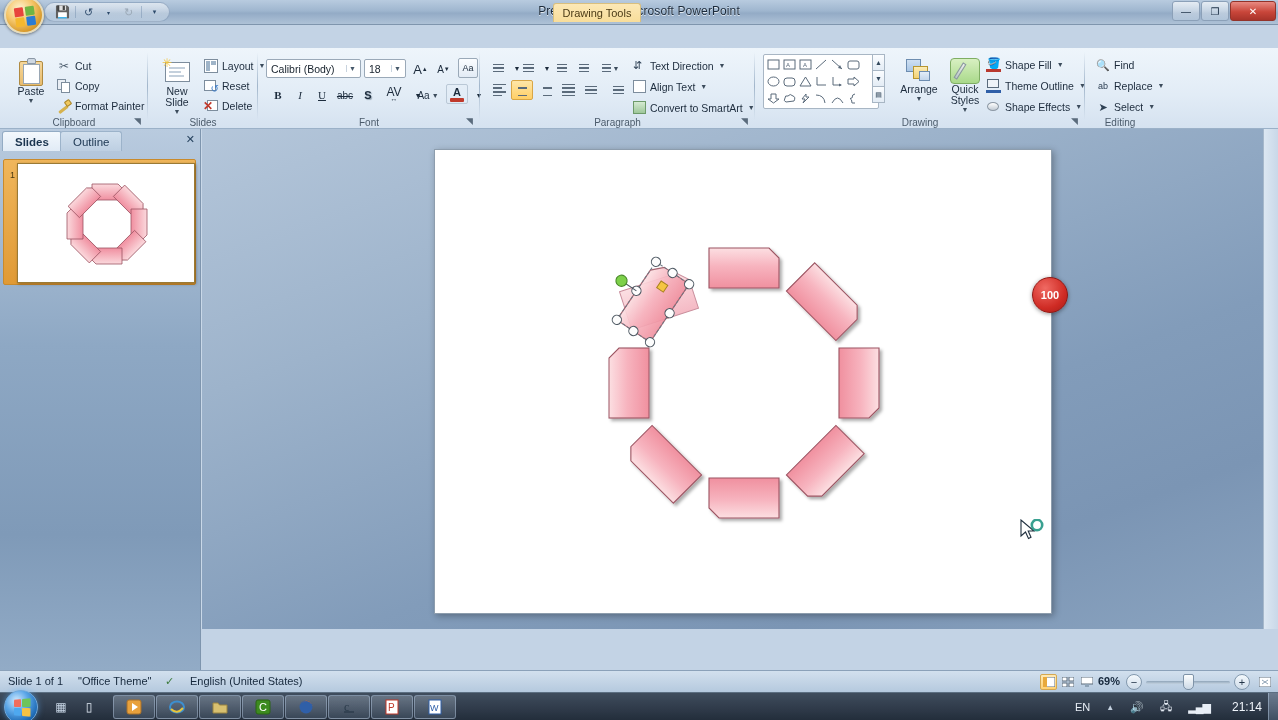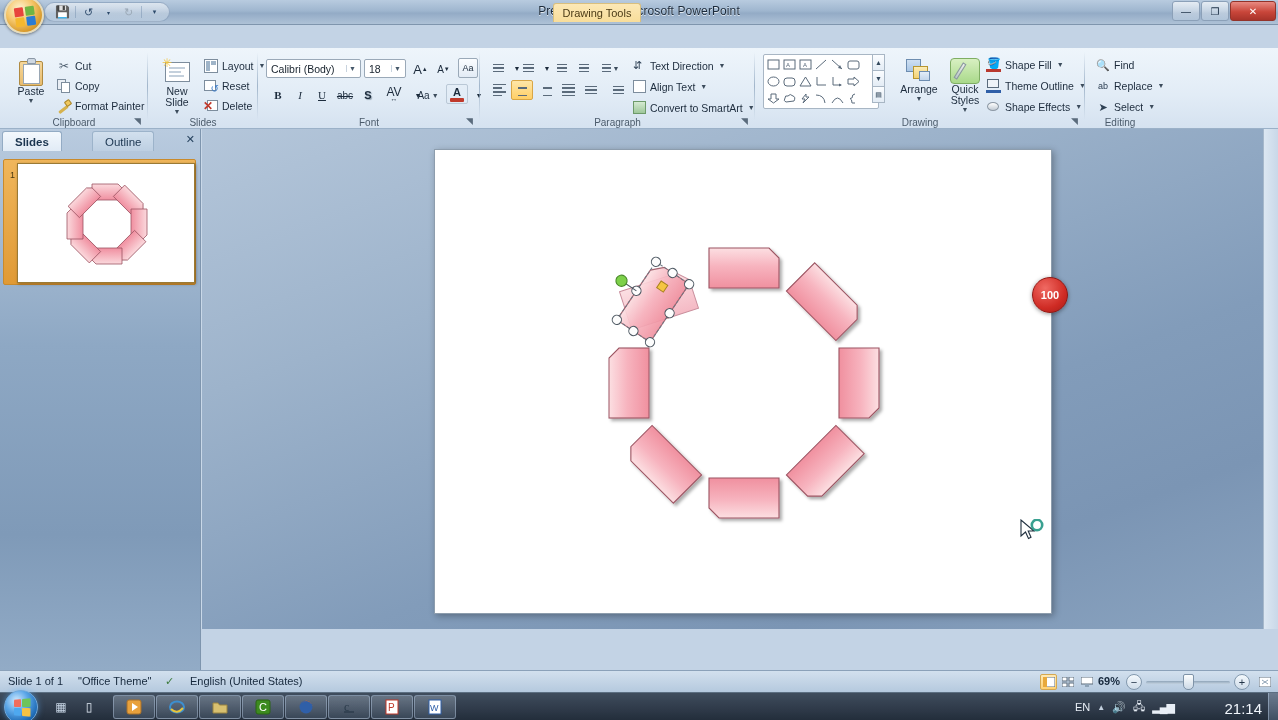--- a/index.html
+++ b/index.html
@@ -215,21 +215,21 @@
     position:absolute; left:0; top:129px; width:201px; height:541px;
     background:linear-gradient(to bottom, #b9cbdf, #8ea8c4 40%, #7f9ab8 75%, #92abc6 100%);
     border-right:1px solid #7e95ae;
   }
   .paneltabs { position:absolute; left:0; top:0; width:201px; height:22px; }
   .ptab {
     position:absolute; top:2px; height:20px; line-height:20px; padding:0 12px;
     font-size:11.5px; cursor:default; border-radius:3px 3px 0 0; color:#1b3550;
   }
   .ptab.active { left:2px; background:linear-gradient(to bottom,#f3f8fd,#e1ebf6); border:1px solid #93abc4; border-bottom:none; font-weight:bold; }
-  .ptab.idle { left:60px; background:linear-gradient(to bottom,#d2e0ee,#bdcfe2); border:1px solid #9cb3ca; border-bottom:none;margin-left:32px; }
+  .ptab.idle { left:60px; background:linear-gradient(to bottom,#d2e0ee,#bdcfe2); border:1px solid #9cb3ca; border-bottom:none; }
   .pclose { position:absolute; right:6px; top:4px; font-size:11px; color:#27435f; cursor:default; }
 
   .thumbstrip { position:absolute; left:0; top:22px; width:201px; height:519px; }
   .thumbsel {
     position:absolute; left:3px; top:8px; width:193px; height:126px;
     background:linear-gradient(to bottom,#f0b65b,#e09a35);
     border:1px solid #c98a2c; border-radius:2px;
   }
   .thumbnum { position:absolute; left:6px; top:10px; font-size:9px; color:#4a3a12; }
   .thumbslide {
@@ -319,22 +319,22 @@
   .qlbtn {
     position:absolute; top:3px; width:22px; height:22px;
     display:flex; align-items:center; justify-content:center; font-size:12px;
   }
   .tbtn {
     position:absolute; top:2px; height:24px; width:42px;
     background:linear-gradient(to bottom, rgba(215,228,242,.28), rgba(140,165,192,.2));
     border:1px solid rgba(185,205,228,.45); border-radius:3px;
     display:flex; align-items:center; justify-content:center;
   }
-  .tray { position:absolute; top:0; height:28px; display:flex; align-items:center; gap:7px; color:#e8eef6; font-size:11px; }
-  .trayclock { position:absolute; right:16px; top:7px; color:#f0f5fb; font-size:15px; }
+  .tray { position:absolute; top:0; height:28px; display:flex; align-items:center; gap:16px; color:#e8eef6; font-size:11px; }
+  .trayclock { position:absolute; right:16px; top:7px; color:#f0f5fb; font-size:12px; }
   .showdesk { position:absolute; right:0; top:0; width:10px; height:28px; background:linear-gradient(to bottom,rgba(190,210,235,.35),rgba(130,155,185,.3)); border-left:1px solid rgba(190,210,235,.45); }
 
   .scrollbar-v {
     position:absolute; right:0; top:0; width:15px; height:500px;
     background:linear-gradient(to right,#dce7f2,#c9d8e8); border-left:1px solid #a6b8cb;
   }
 </style>
 </head>
 <body>
 

